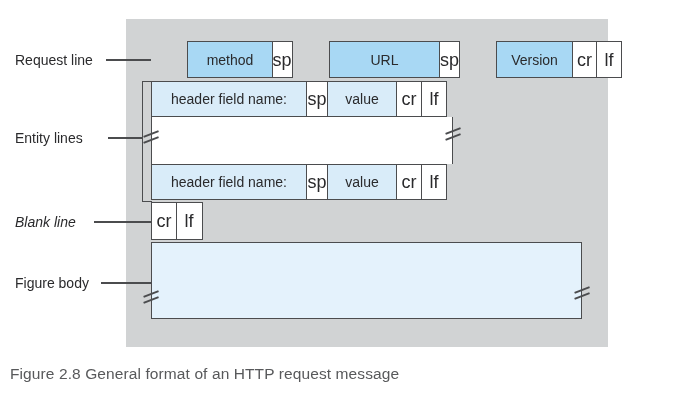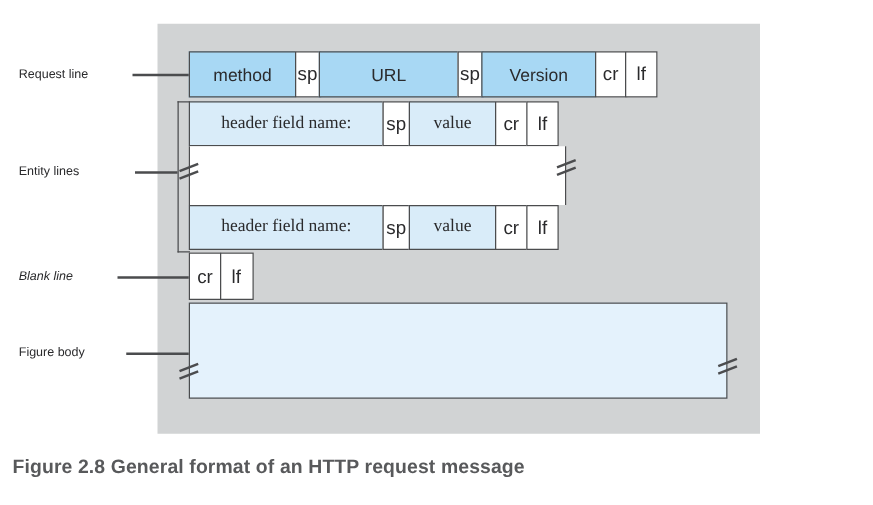--- a/index.html
+++ b/index.html
@@ -17,68 +17,68 @@
     font-family:"Liberation Sans", sans-serif;color:var(--ink);overflow:hidden;
   }
   .panel{position:absolute;left:126px;top:19px;width:482px;height:328px;background:var(--panel);}
   .row{position:absolute;display:flex;}
   .cell{
     box-sizing:border-box;border:1.5px solid var(--border);
     display:flex;align-items:center;justify-content:center;
     font-size:14px;line-height:1;white-space:nowrap;
   }
   .cell + .cell{margin-left:-1.5px;}
-  .cell.blue{background:var(--blue);}
-  .cell.lightblue{background:var(--lightblue);font-family:Liberation Serif, serif;}
+  .cell.blue{background:var(--blue);margin-left:36px;}
+  .cell.lightblue{background:var(--lightblue);}
   .cell.white{background:#ffffff;}
-  .cell.small{font-size:15px;}
+  .cell.small{font-size:18px;}
   .gaprow{
     position:absolute;left:151px;top:117px;width:302px;height:47px;
     background:#ffffff;border-left:1.5px solid var(--border);
     border-right:1.5px solid var(--border);box-sizing:border-box;
   }
   .entity{
     position:absolute;left:151px;top:242px;width:431px;height:77px;
     background:var(--entity);border:1.5px solid var(--border);box-sizing:border-box;
   }
   .label{
-    position:absolute;left:15px;font-size:10px;line-height:16px;color:var(--ink);
+    position:absolute;left:15px;font-size:14px;line-height:16px;color:var(--ink);
   }
   .lead{position:absolute;height:1.5px;background:var(--border);}
   .bracket{
     position:absolute;left:142px;top:81px;width:10px;height:121px;box-sizing:border-box;
     border-left:1.5px solid var(--border);
     border-top:1.5px solid var(--border);
     border-bottom:1.5px solid var(--border);
   }
   .break{position:absolute;width:18px;height:14px;z-index:3;}
   .break i{
     position:absolute;left:1px;width:16px;height:1.6px;background:var(--border);
     transform:rotate(-21deg);
   }
   .break i:nth-child(1){top:3px;}
   .break i:nth-child(2){top:9px;}
   .caption{
-    position:absolute;left:10px;top:365px;font-size:15.5px;font-weight:700;
+    position:absolute;left:10px;top:365px;font-size:15.5px;font-weight:400;
     color:var(--caption);letter-spacing:.1px;
   }
 </style>
 </head>
 <body>
 
 <div id="canvas">
 
   <div class="panel"></div>
 
   <div class="row" style="left:151px;top:41px;height:37px;">
     <div class="cell blue" style="width:86px;">method</div>
     <div class="cell white small" style="width:21px;">sp</div>
     <div class="cell blue" style="width:112px;">URL</div>
     <div class="cell white small" style="width:21px;">sp</div>
-    <div class="cell blue" style="width:92px;">Version</div>
+    <div class="cell blue" style="width:77px;">Version</div>
     <div class="cell white small" style="width:26px;">cr</div>
     <div class="cell white small" style="width:26px;">lf</div>
   </div>
 
   <div class="row" style="left:151px;top:81px;height:36px;">
     <div class="cell lightblue" style="width:156px;">header field name:</div>
     <div class="cell white small" style="width:23px;">sp</div>
     <div class="cell lightblue" style="width:70px;">value</div>
     <div class="cell white small" style="width:27px;">cr</div>
     <div class="cell white small" style="width:26px;">lf</div>

